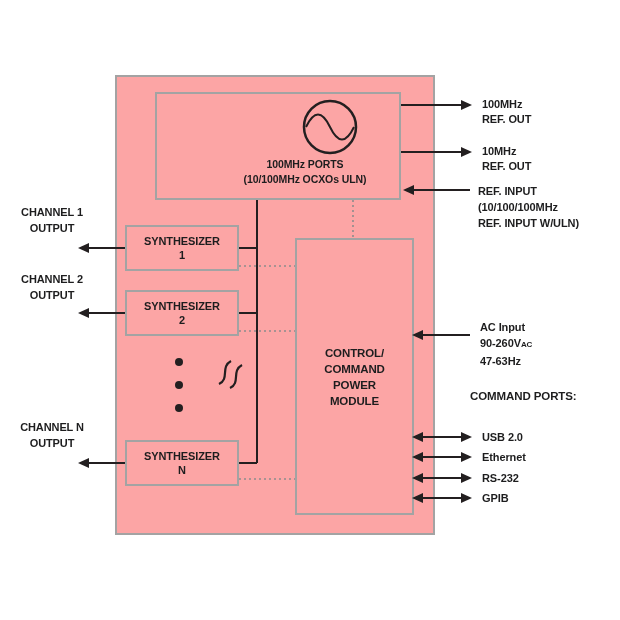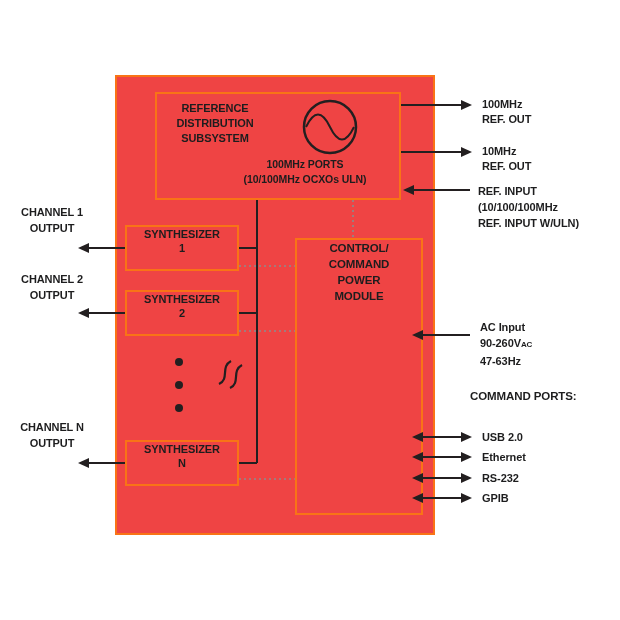--- a/index.html
+++ b/index.html
@@ -1,19 +1,19 @@
 <!DOCTYPE html>
 <html><head>
 <meta charset="utf-8">
 <style>
   html,body{margin:0;padding:0;background:#ffffff;}
   .stage{position:relative;width:620px;height:620px;background:#ffffff;overflow:hidden;
          font-family:"Liberation Sans",sans-serif;color:#1d1d1e;}
-  .box{position:absolute;box-sizing:border-box;border:2px solid #f97316;background:#ef4444;
-       display:flex;flex-direction:column;align-items:center;justify-content:flex-start;z-index:1;}
+  .box{position:absolute;box-sizing:border-box;border:2px solid #a3a3a3;background:#fca5a5;
+       display:flex;flex-direction:column;align-items:center;justify-content:center;z-index:1;}
   .overlay{position:absolute;left:0;top:0;z-index:3;pointer-events:none;}
   .lbl{position:absolute;z-index:4;font-weight:700;font-size:11px;line-height:15px;letter-spacing:-0.1px;}
   .c{text-align:center;}
   .boxtext{font-weight:700;font-size:11px;line-height:14px;text-align:center;letter-spacing:-0.1px;}
   .ctltext{font-weight:700;font-size:11.5px;line-height:16px;text-align:center;letter-spacing:-0.1px;}
   .lh16{line-height:16px;}
   .fs10{font-size:10.5px;}
   .fs115{font-size:11.5px;}
   .sub{font-size:8px;font-weight:700;}
 </style>
@@ -34,21 +34,21 @@
   <div class="box" style="left:125px;top:290px;width:114px;height:46px;">
     <div class="boxtext">SYNTHESIZER</div>
     <div class="boxtext">2</div>
   </div>
 
   <div class="box" style="left:125px;top:440px;width:114px;height:46px;">
     <div class="boxtext">SYNTHESIZER</div>
     <div class="boxtext">N</div>
   </div>
 
-  <div class="box" style="left:295px;top:238px;width:128px;height:277px;">
+  <div class="box" style="left:295px;top:238px;width:119px;height:277px;">
     <div class="ctltext">CONTROL/</div>
     <div class="ctltext">COMMAND</div>
     <div class="ctltext">POWER</div>
     <div class="ctltext">MODULE</div>
   </div>
 
   <svg class="overlay" width="620" height="620" viewBox="0 0 620 620">
     <g stroke="#231f20" stroke-width="2" fill="none">
       <line x1="401" y1="105" x2="462" y2="105"></line>
       <line x1="401" y1="152" x2="462" y2="152"></line>
@@ -102,25 +102,20 @@
       <circle cx="179" cy="385" r="4"></circle>
       <circle cx="179" cy="408" r="4"></circle>
     </g>
 
     <g stroke="#231f20" stroke-width="2.2" fill="none">
       <path d="M219,384 C230,379 220,367 231,361"></path>
       <path d="M230,388 C241,383 231,371 242,365"></path>
     </g>
   </svg>
 
-  <div class="lbl c" style="left:157px;top:101px;width:116px;">
-    <div>REFERENCE</div>
-    <div>DISTRIBUTION</div>
-    <div>SUBSYSTEM</div>
-  </div>
 
   <div class="lbl c fs10" style="left:210px;top:157px;width:190px;">
     <div>100MHz PORTS</div>
     <div>(10/100MHz OCXOs ULN)</div>
   </div>
 
   <div class="lbl" style="left:482px;top:97px;">
     <div>100MHz</div>
     <div>REF. OUT</div>
   </div>

